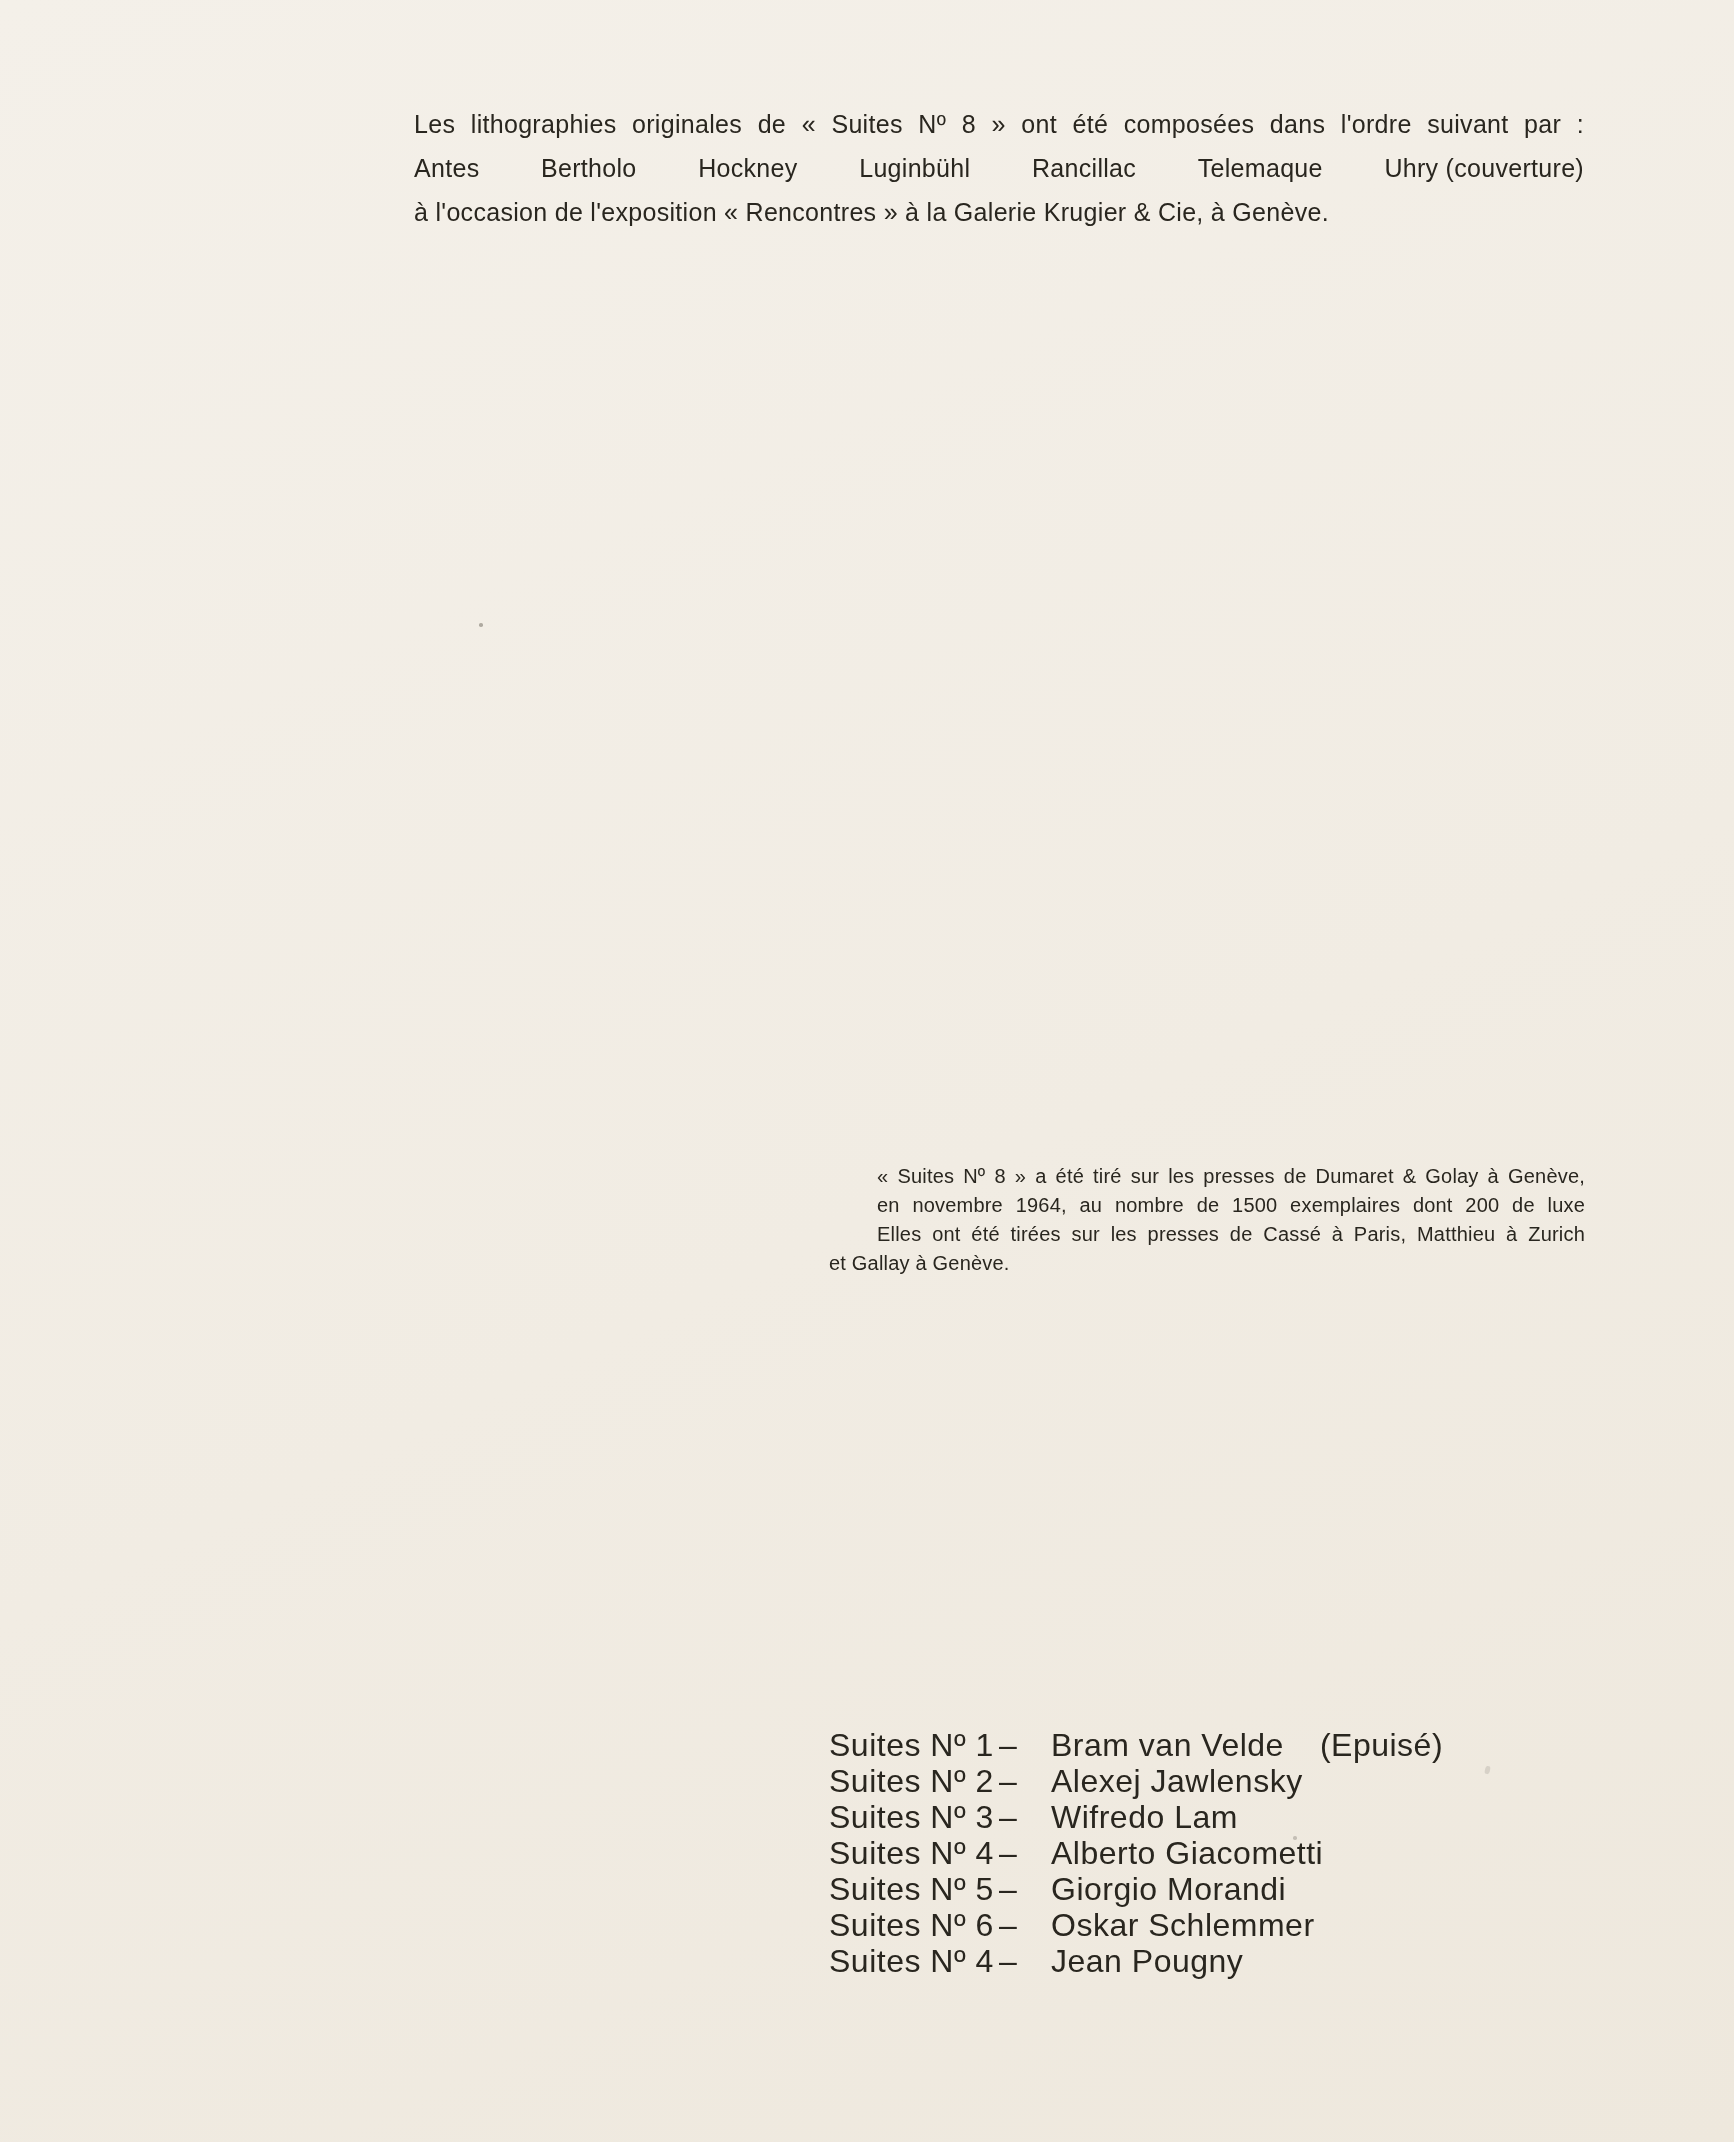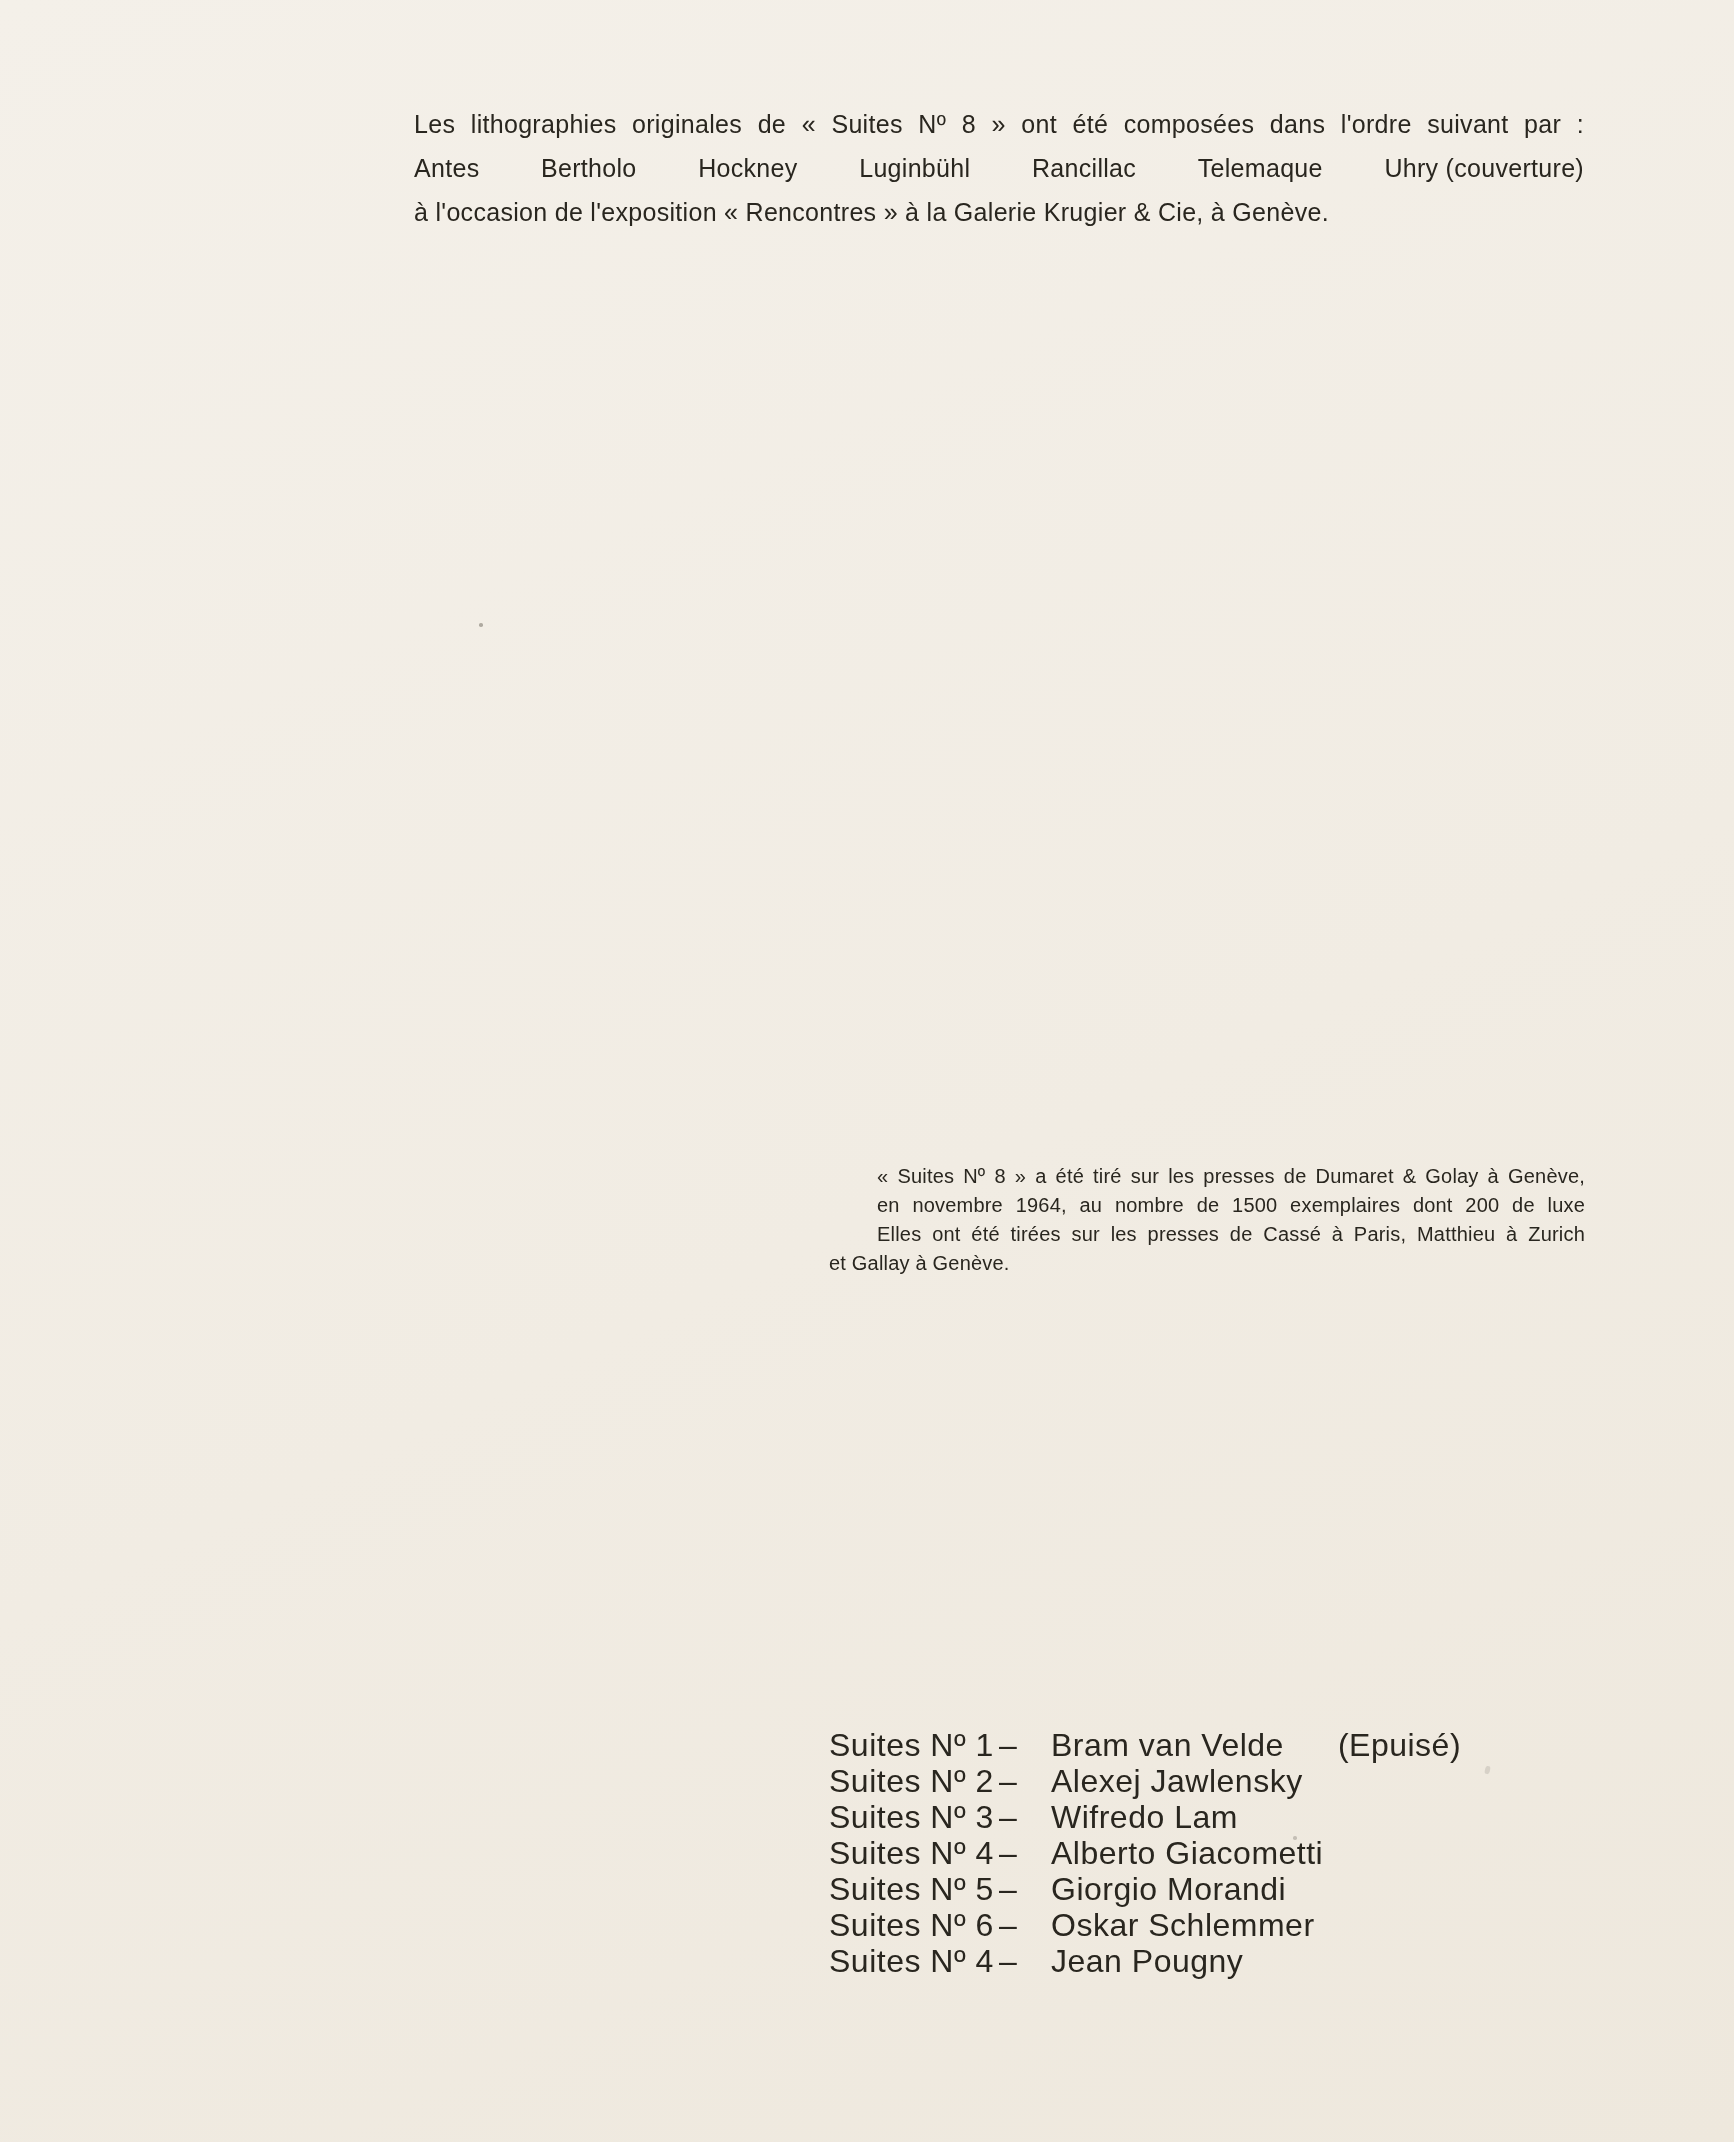--- a/index.html
+++ b/index.html
@@ -33,21 +33,21 @@
   
   .series {
     position: absolute;
     left: 829px; top: 1727px;
     font-size: 32px; line-height: 36px; letter-spacing: 0.5px;
   }
   .series-row { display: flex; align-items: baseline; }
   .sl-label { width: 170px; flex: none; }
   .sl-dash  { width: 52px;  flex: none; }
   .sl-name  { flex: none; }
-  .sl-note  { margin-left: 54px; flex: none; }
+  .sl-note  { margin-left: 36px; flex: none; }
   
   .speck { position: absolute; background: #6b655c; border-radius: 50%; }
   .speck-1 { left: 479px;  top: 623px;  width: 3.6px; height: 3.6px; opacity: 0.5; }
   .speck-2 { left: 1485px; top: 1766px; width: 4.5px; height: 8px; opacity: 0.18; border-radius: 40%; transform: rotate(12deg); }
   .speck-3 { left: 1293px; top: 1836px; width: 3.6px; height: 3.6px; opacity: 0.32; }
 </style>
 </head>
 <body>
 
 <div class="page">

